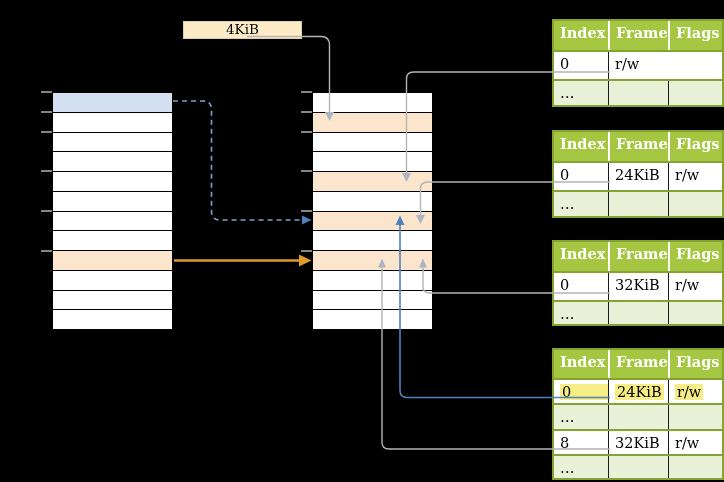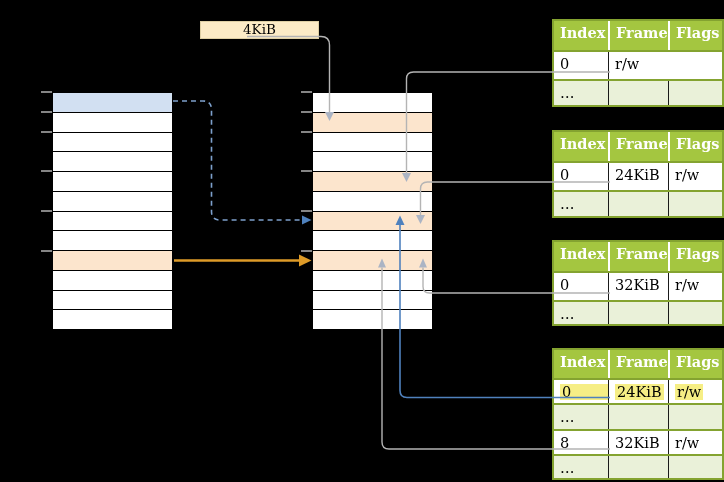--- a/index.html
+++ b/index.html
@@ -1,20 +1,20 @@
 <!DOCTYPE html>
 <html style="--c-bg: #000000; --c-label: #fcebc6; --c-blue-row: #d2e0f2; --c-orange-row: #fce5cd; --c-green: #a4c640; --c-green-border: #84a330; --c-dots: #eaf1d9; --c-yellow: #f6ee85; --c-gray-line: #b4b4b4; --c-gray-head: #abb4c4; --c-blue-line: #4f81bd; --c-blue-dash: #7da0cc; --c-orange-line: #de9b28;"><head>
 <meta charset="utf-8">
 <style>
   html,body{margin:0;padding:0;background:#000;}
   .stage{position:relative;width:724px;height:482px;background:var(--c-bg);overflow:hidden;
          font-family:"DejaVu Serif", serif;}
 
   
-  .label-box{position:absolute;left:200px;top:21px;width:119px;height:18px;
+  .label-box{position:absolute;left:183px;top:21px;width:119px;height:18px;
              background:var(--c-label);border:1px solid #decfa4;box-sizing:border-box;
              display:flex;align-items:center;justify-content:center;
              font-size:13.5px;color:#000;line-height:1;}
 
   
   .mem{position:absolute;top:92px;width:121px;height:238px;border:1px solid #000;
        box-sizing:border-box;display:flex;flex-direction:column;background:#fff;}
   .mem-left{left:52px;} .mem-mid{left:312px;}
   .mem-row{flex:1;border-top:1px solid #000;}
   .mem-row:first-child{border-top:none;}

